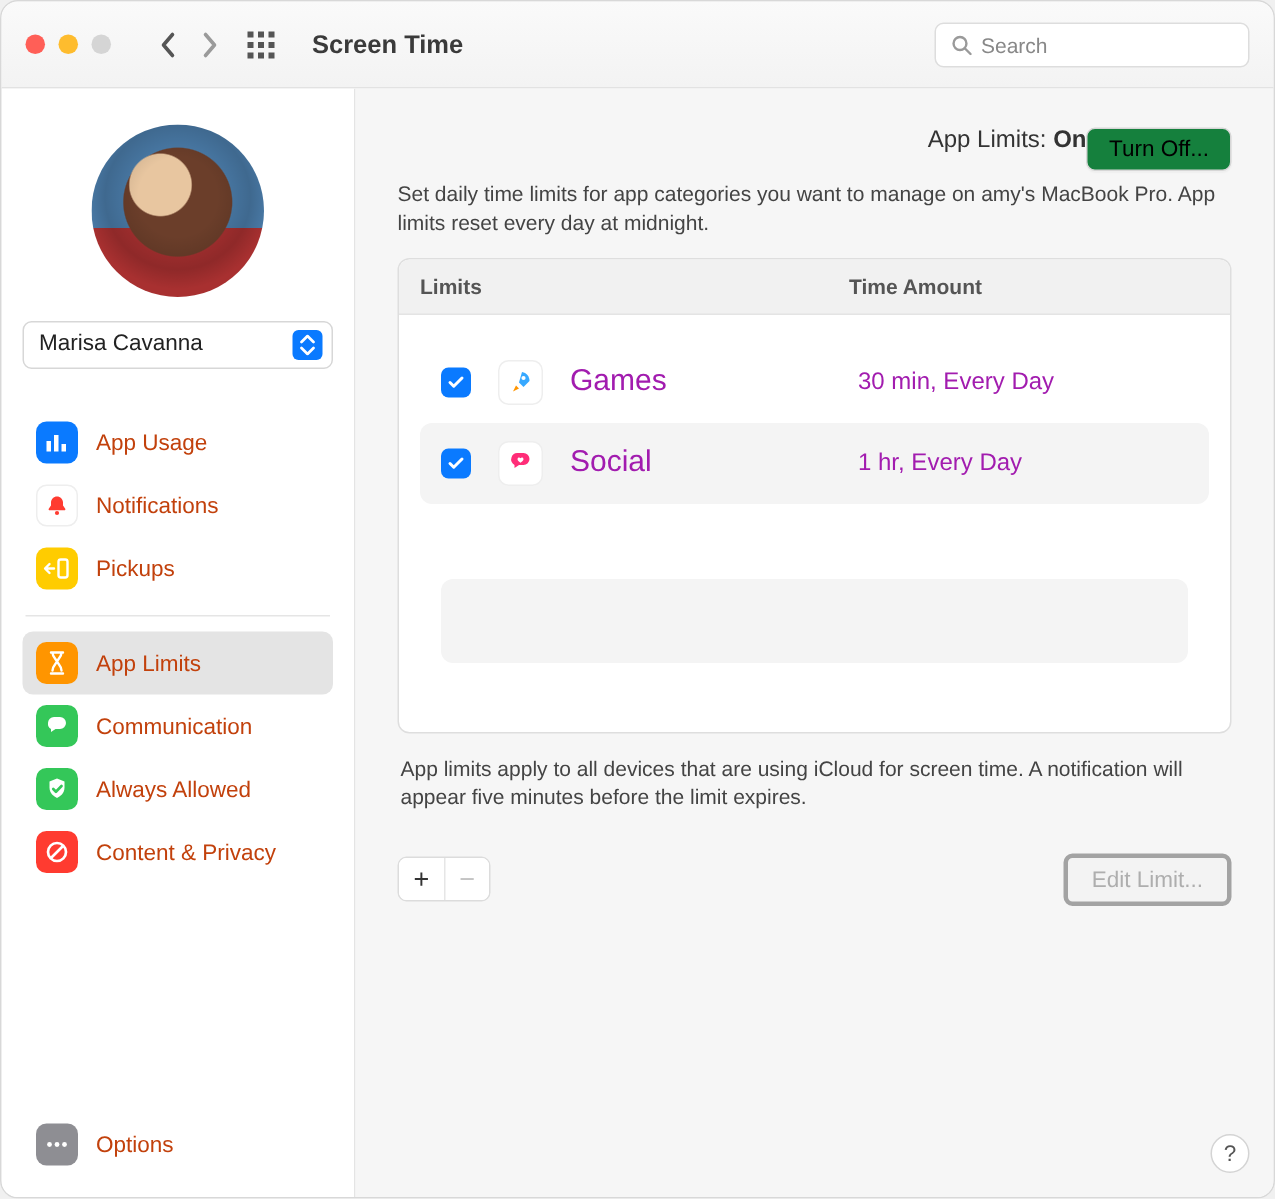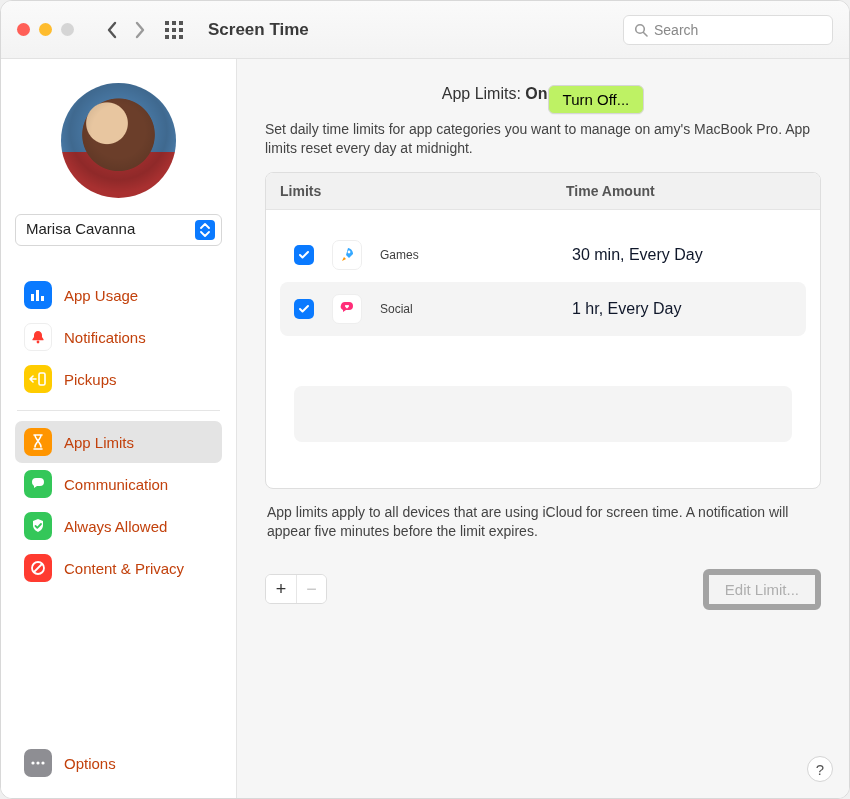--- a/index.html
+++ b/index.html
@@ -52,49 +52,49 @@
   }
   .sb-item.selected { background:#e4e4e4; }
   .sb-item .ico {
     width:28px; height:28px; border-radius:7px; display:flex; align-items:center; justify-content:center;
     flex-shrink:0; color:#fff;
   }
   .sb-divider{border:none;border-top:1px solid #e5e5e5;margin:10px 2px;}
   .sb-bottom{margin-top:auto;}
   
   .content { flex:1; background:#f6f6f6; padding:26px 28px 20px; position:relative; overflow:auto;}
-  .hdr-row{display:flex; align-items:flex-start; justify-content:center;}
+  .hdr-row{display:flex; align-items:flex-start; justify-content:flex-end;}
   .hdr-title{font-size:16px; color:#333;}
   .hdr-title b{font-weight:700;}
   .turn-off{
-    background:#bef264; border:1px solid #d6d6d6; border-radius:6px; padding:5px 14px; font-size:15px;
+    background:#15803d; border:1px solid #d6d6d6; border-radius:6px; padding:5px 14px; font-size:15px;
     box-shadow:0 1px 1px rgba(0,0,0,.03);
   }
   .hdr-desc{font-size:14px; color:#444; margin:6px 0 14px; max-width:560px; line-height:1.35;}
   .limits-box{ border:1px solid #dedede; border-radius:8px; background:#fff; overflow:hidden;}
   .limits-head{ background:#f1f1f1; padding:10px 14px; font-size:14px; color:#555; display:flex; border-bottom:1px solid #e4e4e4;font-weight:bold;}
   .limits-head .col1{flex:1;}
   .limits-head .col2{width:240px;}
   .limits-body{padding:18px 14px 8px;}
   .limit-row{
     display:flex; align-items:center; padding:12px 14px; border-radius:8px; gap:18px;
   }
   .limit-row.alt{background:#f4f4f4;}
   .chk{width:20px;height:20px;border-radius:5px;background:#0a7aff;display:flex;align-items:center;justify-content:center;flex-shrink:0;}
   .appico{width:30px;height:30px;border-radius:7px;display:flex;align-items:center;justify-content:center;flex-shrink:0;}
-  .limit-name{font-size:12px;color:#404040;flex:1;}
-  .limit-time{font-size:16px;color:#0f172a;width:220px;}
+  .limit-name{font-size:20px;color:#a21caf;flex:1;}
+  .limit-time{font-size:16px;color:#a21caf;width:220px;}
   .empty-row{height:56px;border-radius:8px;background:#f4f4f4;margin:50px 14px 8px;}
   .empty-row2{height:20px;margin:4px 14px 10px;}
   .foot-desc{font-size:14px;color:#444;margin:14px 2px 28px;max-width:560px;line-height:1.35;}
   .foot-controls{display:flex;align-items:center;justify-content:space-between;}
   .addremove{display:flex;border:1px solid #dcdcdc;border-radius:6px;background:#fff;overflow:hidden;}
   .addremove button{width:30px;height:28px;border:none;background:#fff;font-size:18px;line-height:1;color:#333;display:flex;align-items:center;justify-content:center;}
   .addremove button:last-child{border-left:1px solid #e6e6e6;color:#c4c4c4;}
-  .edit-limit{background:#f3f3f3;border:6px solid #a3a3a3;color:#aeaeae;border-radius:6px;padding:6px 16px;font-size:15px;}
+  .edit-limit{background:#f3f3f3;border:3px solid #a3a3a3;color:#aeaeae;border-radius:6px;padding:6px 16px;font-size:15px;}
   .help{
     position:absolute; right:16px; bottom:16px; width:26px;height:26px;border-radius:50%;
     background:#fff;border:1px solid #d4d4d4;display:flex;align-items:center;justify-content:center;color:#555;font-size:15px;
   }
 </style>
 </head>
 <body>
 
 <div class="window">
 

